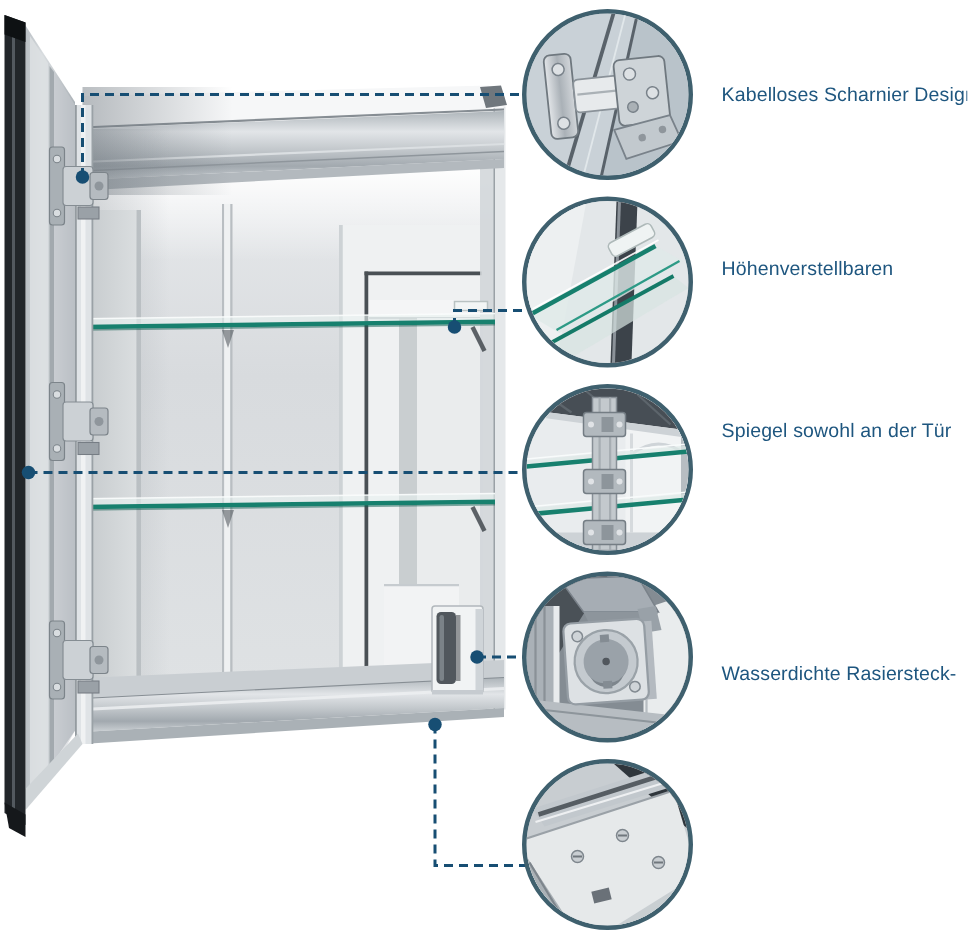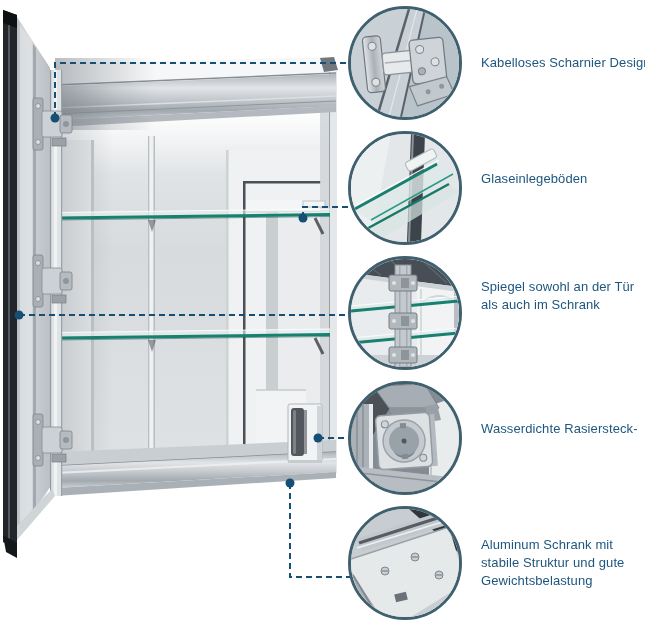--- a/index.html
+++ b/index.html
@@ -12,21 +12,21 @@
     position:absolute;left:348px;width:114px;height:114px;box-sizing:border-box;
     border:3px solid #3f606e;border-radius:50%;overflow:hidden;background:#dfe3e6;
     box-shadow:inset 0 0 10px rgba(25,45,58,.35);
   }
   .callout-circle svg{display:block;width:108px;height:108px;}
   .c1{top:6px}.c2{top:131px}.c3{top:256px}.c4{top:381px}.c5{top:506px}
   .feature-label{
     position:absolute;left:481px;color:#1e567f;font-size:13px;line-height:18px;
     white-space:nowrap;letter-spacing:.1px;
   }
-  .l1{top:54px}.l2{top:170px}.l3{top:278px}.l4{top:420px}.l5{top:536px}
+  .l1{top:54px}.l2{top:170px}.l3{top:278px}.l4{top:440px}.l5{top:536px}
 </style>
 </head>
 <body>
 
 <div class="canvas">
 
   <svg class="scene" width="645" height="628" viewBox="0 0 645 628" aria-hidden="true">
     <defs>
       <linearGradient id="gMirror" x1="0" y1="0" x2="0" y2="1">
         <stop offset="0" stop-color="#eceef0"></stop>
@@ -343,28 +343,22 @@
           <line x1="85" y1="66" x2="91" y2="66"></line>
       </g>
       <rect x="44" y="84" width="12" height="8" fill="#6a7178" transform="rotate(-14 50 88)"></rect>
     </svg>
   </div>
 
   <div class="feature-label l1">
     <div>Kabelloses Scharnier Design</div>
   </div>
   <div class="feature-label l2">
-    <div>Glaseinlegeböden</div>
+    <div>Höhenverstellbaren</div>
   </div>
   <div class="feature-label l3">
     <div>Spiegel sowohl an der Tür</div>
-    <div>als auch im Schrank</div>
   </div>
   <div class="feature-label l4">
     <div>Wasserdichte Rasiersteck-</div>
   </div>
-  <div class="feature-label l5">
-    <div>Aluminum Schrank mit</div>
-    <div>stabile Struktur und gute</div>
-    <div>Gewichtsbelastung</div>
-  </div>
 
 </div>
 
 </body></html>

